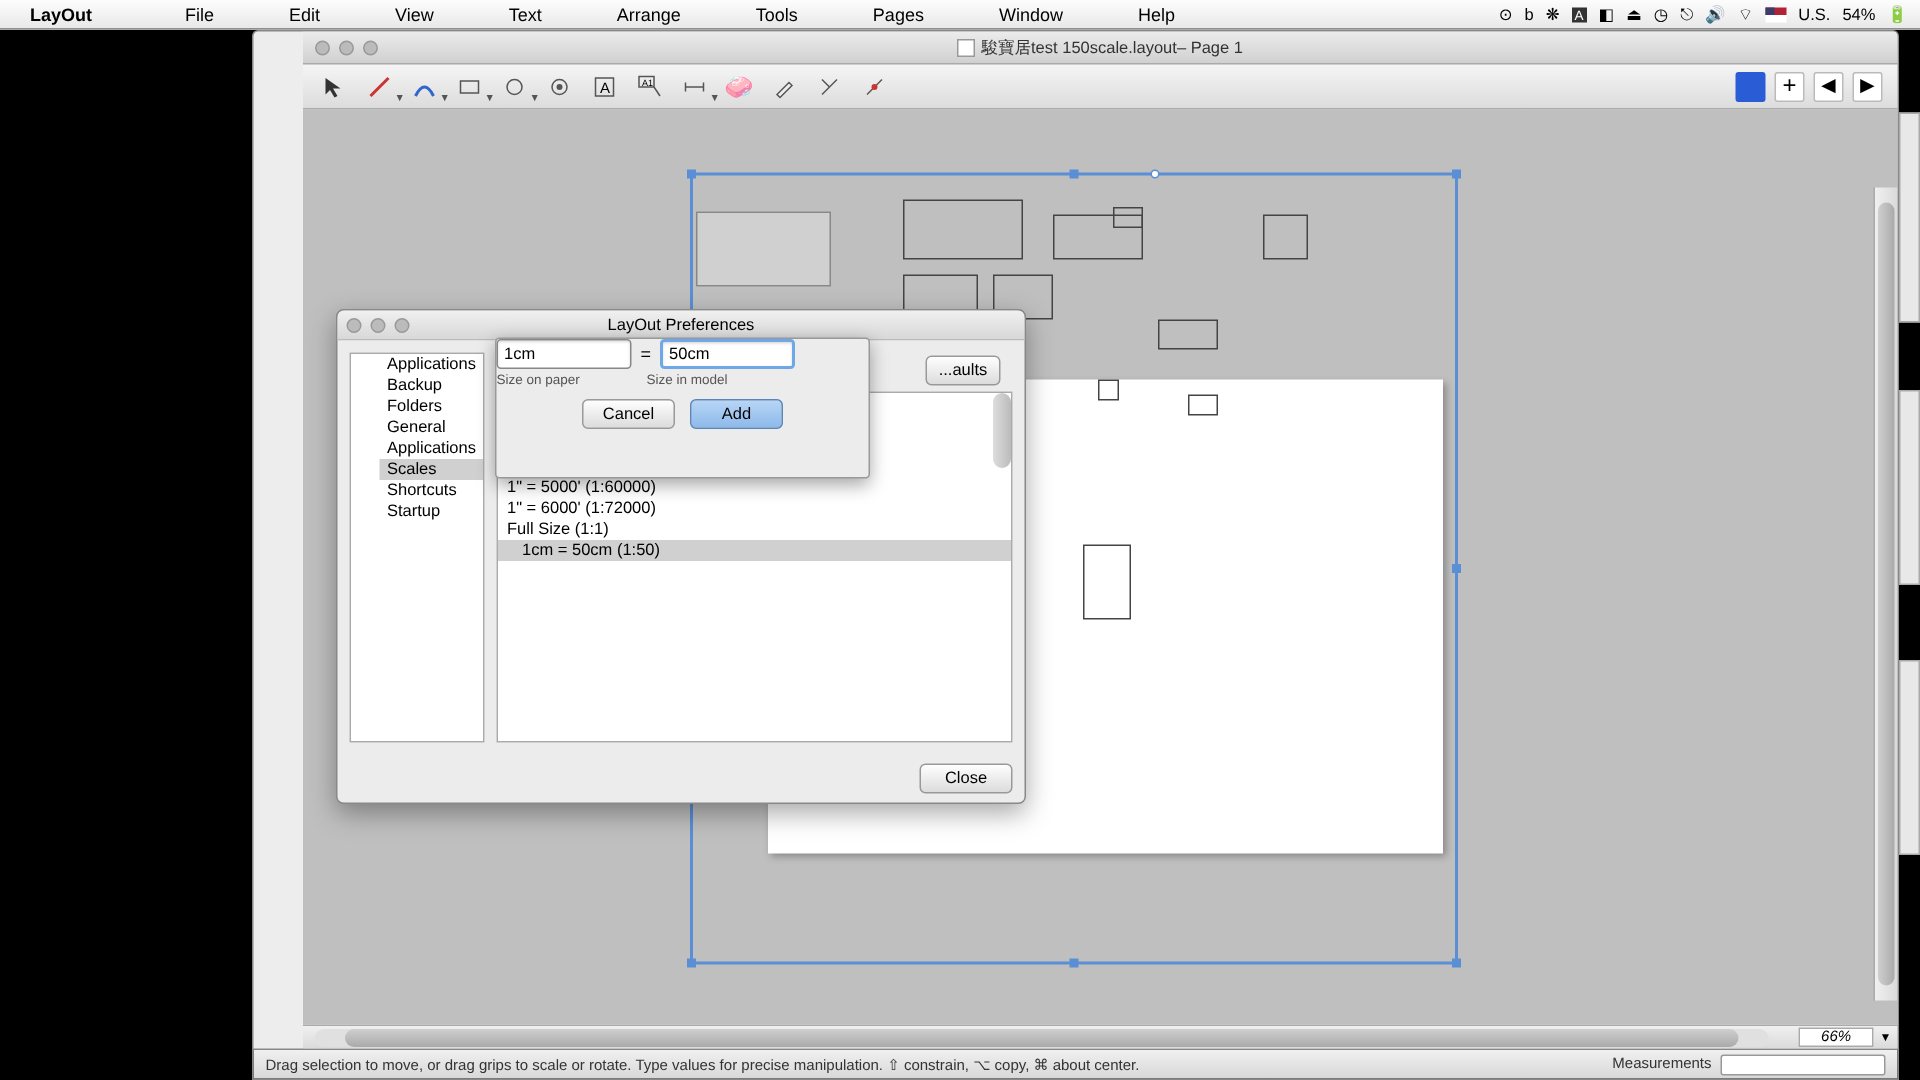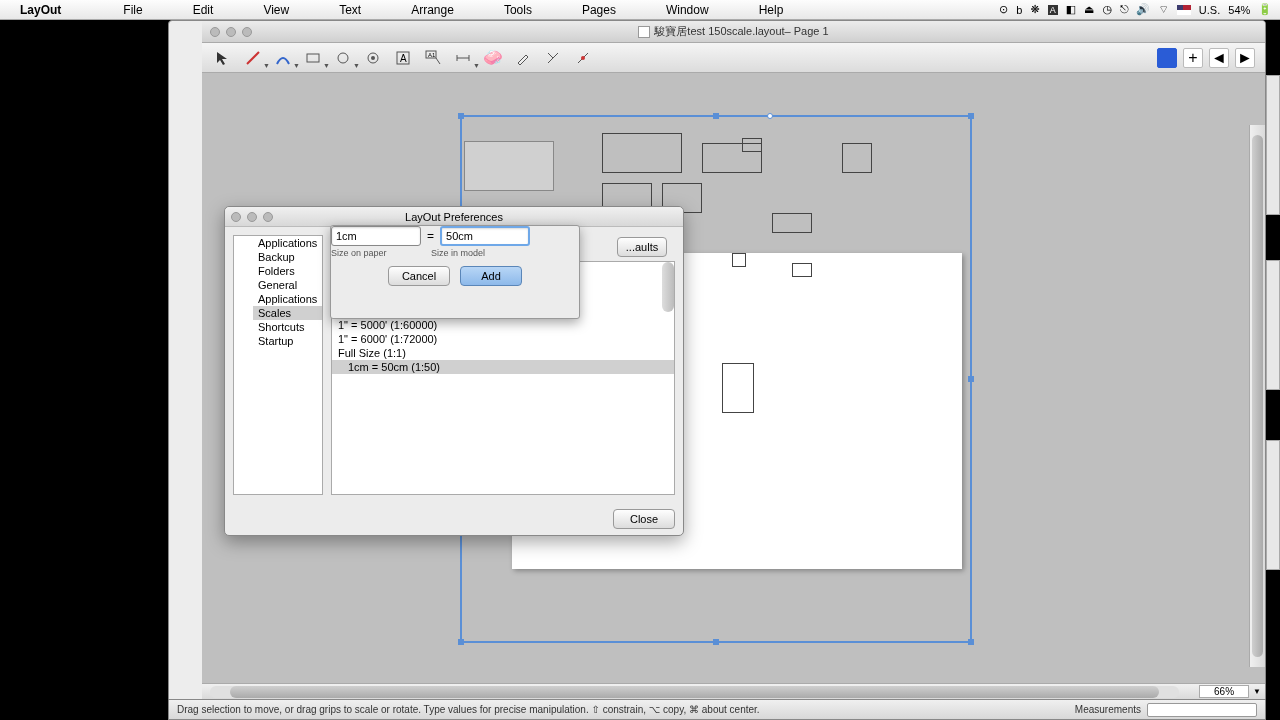--- a/index.html
+++ b/index.html
@@ -36,21 +36,21 @@
 .page-frame { position: absolute; left: 258px; top: 42px; width: 512px; height: 528px; border: 2px solid #5a8fd6; }
 .page-frame .handle { position: absolute; width: 6px; height: 6px; background: #5a8fd6; }
 .handle.tl{top:-4px;left:-4px}.handle.tr{top:-4px;right:-4px}.handle.bl{bottom:-4px;left:-4px}.handle.br{bottom:-4px;right:-4px}
 .handle.tm{top:-4px;left:50%;margin-left:-3px}.handle.bm{bottom:-4px;left:50%;margin-left:-3px}
 .handle.ml{left:-4px;top:50%;margin-top:-3px}.handle.mr{right:-4px;top:50%;margin-top:-3px}
 .page-frame .rotate { position: absolute; top: -4px; left: 60%; width: 6px; height: 6px; border: 1px solid #5a8fd6; background: #fff; border-radius: 50%; }
 .white-page { position: absolute; left: 310px; top: 180px; width: 450px; height: 316px; background: #fff; box-shadow: 2px 2px 5px rgba(0,0,0,0.3); }
 .gray-box { position: absolute; left: 262px; top: 68px; width: 90px; height: 50px; background: #d0d0d0; border: 1px solid #888; }
 
 
-.hscroll { height: 16px; background: linear-gradient(#f0f0f0,#dadada); border-top: 1px solid #aaa; display: flex; align-items: center; }
+.hscroll { height: 16px; background: linear-gradient(#f0f0f0,#dadada); border-top: 1px solid #aaa; display: flex; align-items: center; font-style: italic; }
 .hscroll .track { flex: 1; height: 12px; background: #e0e0e0; border-radius: 6px; margin: 0 20px 0 8px; position: relative; }
 .hscroll .thumb { position: absolute; left: 20px; right: 20px; top: 0; bottom: 0; background: linear-gradient(#cfcfcf,#aaa); border-radius: 6px; }
 .hscroll .zoom { width: 50px; font-size: 10px; text-align: center; background: #fff; border: 1px solid #aaa; margin-right: 4px; }
 .hscroll .zoom-caret { font-size: 8px; margin-right: 4px; }
 .vscroll { position: absolute; right: 0; top: 52px; bottom: 16px; width: 16px; background: linear-gradient(90deg,#f0f0f0,#dadada); border-left: 1px solid #aaa; }
 .vscroll .thumb { position: absolute; left: 2px; right: 2px; top: 10px; bottom: 10px; background: linear-gradient(90deg,#cfcfcf,#aaa); border-radius: 6px; }
 
 
 .statusbar { position: absolute; bottom: 0; left: 168px; right: 14px; height: 20px; background: linear-gradient(#f0f0f0,#d8d8d8); border: 1px solid #888; border-top: none; display: flex; align-items: center; font-size: 10px; color: #333; padding: 0 8px; }
 .statusbar .meas-label { margin-left: auto; margin-right: 6px; }

